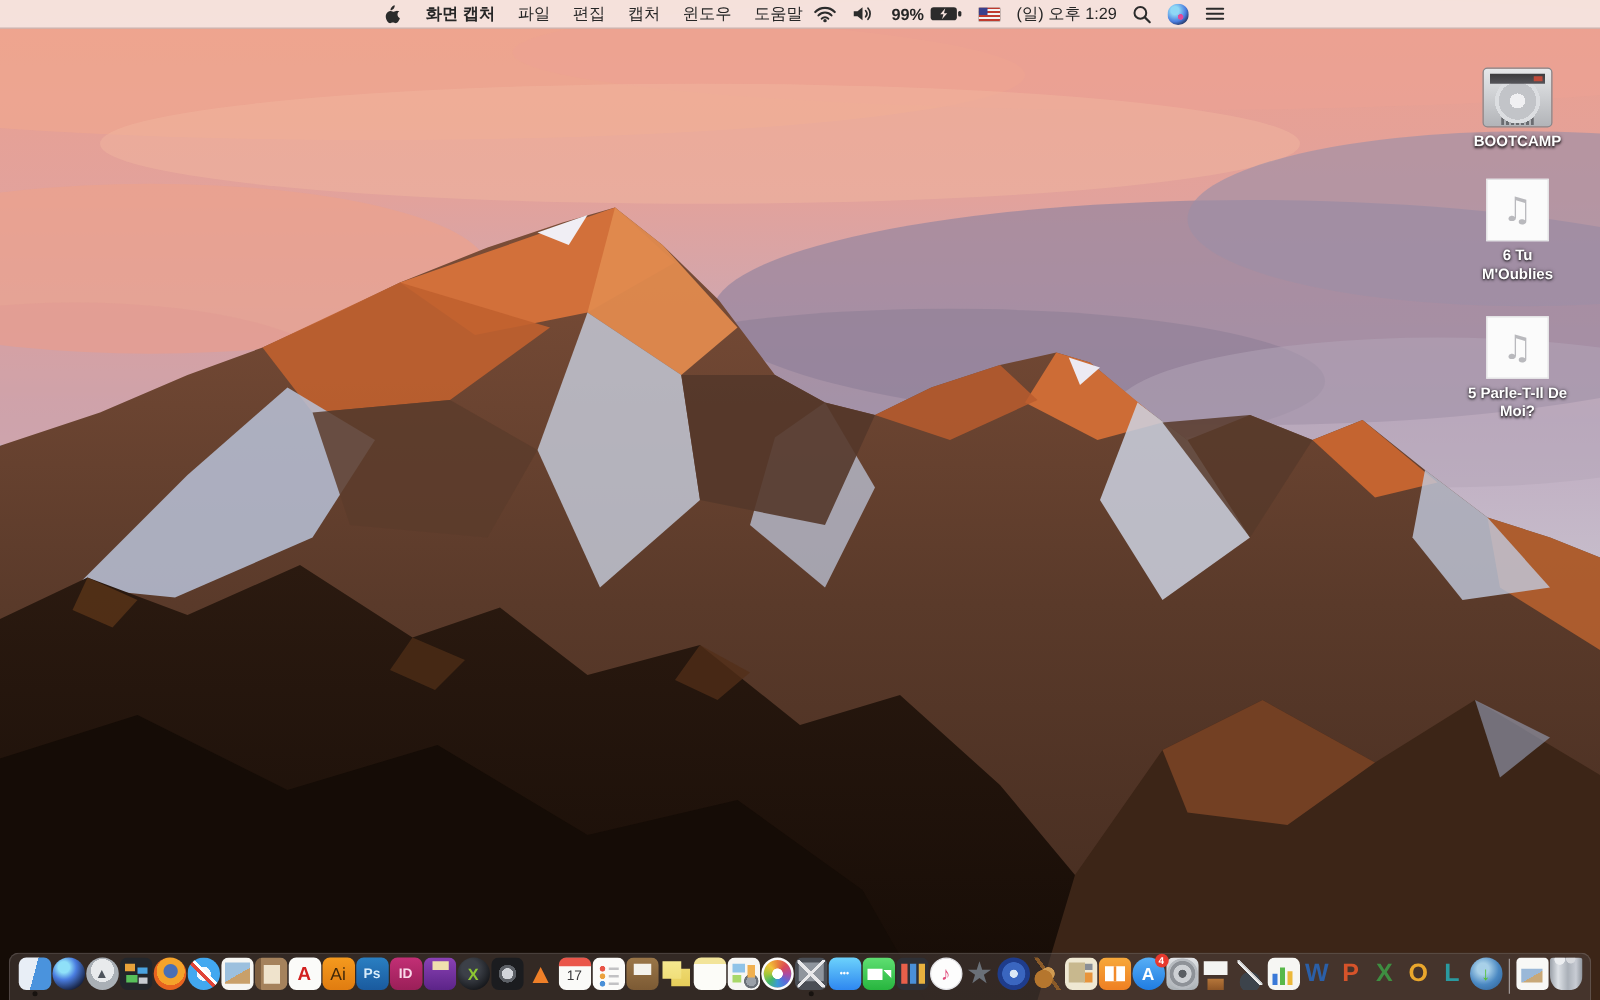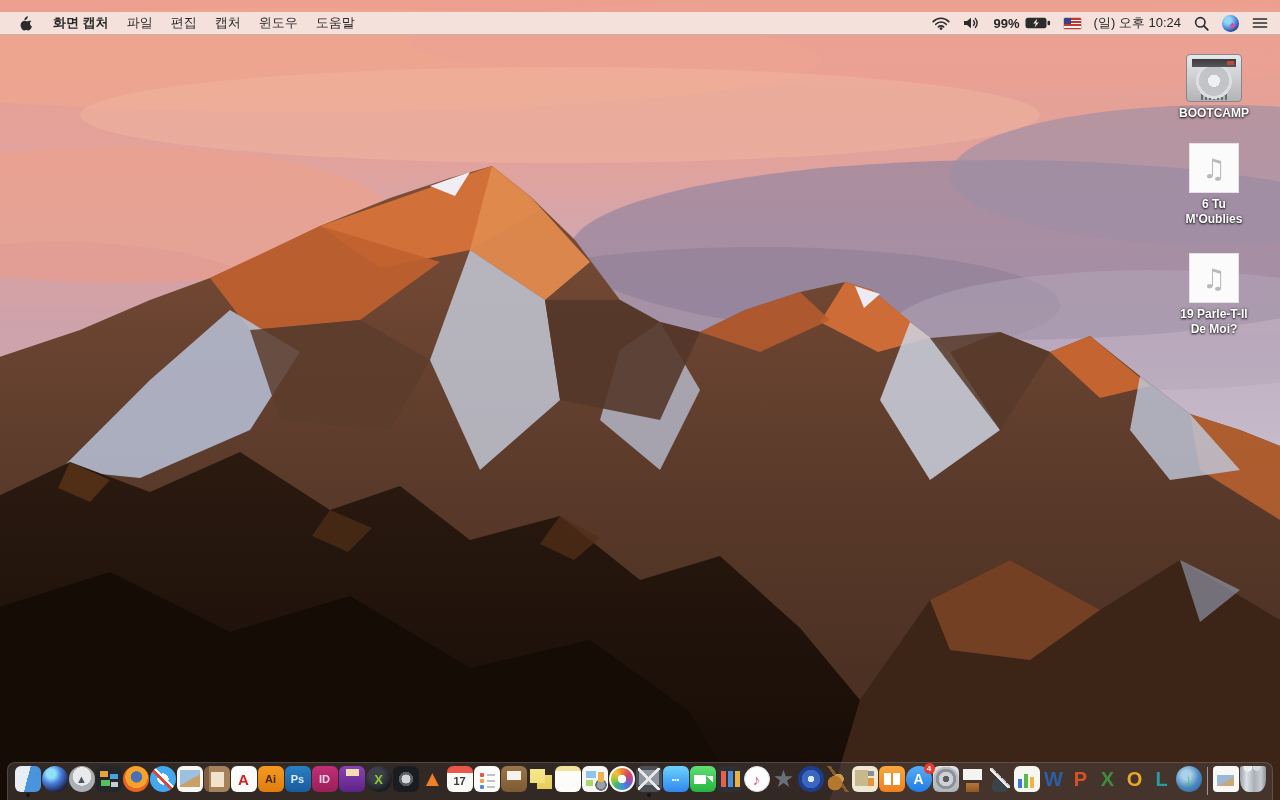--- a/index.html
+++ b/index.html
@@ -1,23 +1,23 @@
 <!DOCTYPE html>
 <html><head>
 <meta charset="utf-8">
 <style>
   html,body{margin:0;padding:0;width:1280px;height:800px;overflow:hidden;
     font-family:"Liberation Sans","DejaVu Sans",sans-serif;-webkit-font-smoothing:antialiased;}
   #screen{position:relative;width:1280px;height:800px;background:#b8b4c4;}
   
   #wallpaper{position:absolute;inset:0;}
   
-  #menubar{position:absolute;top:12px;left:0;right:0;height:22px;
+  #menubar{position:absolute;top:0;left:0;right:0;height:22px;
     background:rgba(245,227,222,0.97);border-bottom:1px solid rgba(120,90,85,0.35);
-    display:flex;align-items:center;justify-content:space-between;
+    display:flex;align-items:center;justify-content:center;
     font-size:13px;color:#262626;z-index:30;}
   .mb-left{display:flex;align-items:center;height:100%;padding-left:10px;}
   .apple-wrap{padding:0 12px 0 8px;display:flex;align-items:center;height:100%;}
   .menu-item{padding:0 9px;height:100%;display:flex;align-items:center;white-space:nowrap;}
   .menu-item.app-name{font-weight:700;}
   .mb-right{display:flex;align-items:center;height:100%;padding-right:12px;gap:13px;}
   .st{display:flex;align-items:center;height:100%;}
   .pct{font-size:13px;font-weight:bold;}
   .flag{width:17px;height:11px;border-radius:1px;box-shadow:0 0 0 0.5px rgba(0,0,0,.3);
     background:linear-gradient(#3a3f8c,#3a3f8c) 0 0/7px 6px no-repeat,
@@ -178,21 +178,21 @@
         <span class="pct">99%</span>
         <svg width="26" height="12" viewBox="0 0 26 12">
           <rect x="0.5" y="0.8" width="21" height="10.4" rx="2.5" fill="#2b2b2b"></rect>
           <rect x="22.5" y="3.8" width="2.6" height="4.4" rx="1.2" fill="#2b2b2b"></rect>
           <path d="M12.2 1.6 L8.2 6.4 L10.8 6.4 L9.6 10.4 L13.8 5.6 L11.2 5.6 Z" fill="#f5e3de"></path>
         </svg>
       </div>
       <div class="st">
         <span class="flag"></span>
       </div>
-      <span class="clock">(일) 오후 10:24</span>
+      <span class="clock">(일) 오후 1:29</span>
       <div class="st">
         <svg width="15" height="15" viewBox="0 0 15 15">
           <circle cx="6.3" cy="6.3" r="4.7" fill="none" stroke="#2b2b2b" stroke-width="1.6"></circle>
           <line x1="9.9" y1="9.9" x2="13.8" y2="13.8" stroke="#2b2b2b" stroke-width="1.7" stroke-linecap="round"></line>
         </svg>
       </div>
       <div class="st">
         <span class="siri"></span>
       </div>
       <div class="st">
@@ -213,21 +213,21 @@
       <div class="desk-item">
         <div class="audio-icon">
           <span>♫</span>
         </div>
         <div class="desk-label">6 Tu M'Oublies</div>
       </div>
       <div class="desk-item">
         <div class="audio-icon">
           <span>♫</span>
         </div>
-        <div class="desk-label">19 Parle-T-Il De Moi?</div>
+        <div class="desk-label">5 Parle-T-Il De Moi?</div>
       </div>
     </div>
 
   <div id="dock">
     <div id="dock-items">
         <div class="dock-item">
           <div class="di rounded" style="background: linear-gradient(105deg, rgb(232, 238, 246) 0px, rgb(232, 238, 246) 48%, rgb(74, 147, 221) 48%);"></div>
           <div class="run-dot"></div>
         </div>
         <div class="dock-item">
@@ -253,21 +253,21 @@
         <div class="dock-item">
           <div class="di rounded" style="background: linear-gradient(rgb(239, 227, 204), rgb(239, 227, 204)) 7px 6px / 13px 15px no-repeat, linear-gradient(90deg, rgb(126, 95, 64) 0px, rgb(126, 95, 64) 5px, rgb(165, 130, 92) 5px);"></div>
         </div>
         <div class="dock-item">
           <div class="di rounded" style="background: rgb(251, 251, 249);">
             <span class="g" style="color: rgb(210, 32, 31); font-size: 15px; font-weight: 700;">A</span>
           </div>
         </div>
         <div class="dock-item">
           <div class="di rounded" style="background: linear-gradient(rgb(245, 154, 30), rgb(224, 124, 16));">
-            <span class="g" style="color: rgb(64, 40, 10); font-size: 11px; font-weight: 700;">Ai</span>
+            <span class="g" style="color: rgb(64, 40, 10); font-size: 14px; font-weight: 400;">Ai</span>
           </div>
         </div>
         <div class="dock-item">
           <div class="di rounded" style="background: linear-gradient(rgb(42, 127, 194), rgb(26, 90, 158));">
             <span class="g" style="color: rgb(216, 236, 250); font-size: 11px; font-weight: 700;">Ps</span>
           </div>
         </div>
         <div class="dock-item">
           <div class="di rounded" style="background: linear-gradient(rgb(194, 47, 117), rgb(154, 31, 88));">
             <span class="g" style="color: rgb(250, 216, 234); font-size: 11px; font-weight: 700;">ID</span>
@@ -284,21 +284,21 @@
         <div class="dock-item">
           <div class="di rounded" style="background: radial-gradient(circle, rgb(210, 213, 218) 0px, rgb(210, 213, 218) 24%, rgb(92, 96, 102) 25%, rgb(92, 96, 102) 38%, rgba(0, 0, 0, 0) 39%), rgb(27, 28, 31);"></div>
         </div>
         <div class="dock-item">
           <div class="di none">
             <span class="g" style="color: rgb(239, 127, 40); font-size: 22px;">▲</span>
           </div>
         </div>
         <div class="dock-item">
           <div class="di rounded" style="background: linear-gradient(rgb(234, 86, 74), rgb(234, 86, 74)) 0px 0px / 100% 7px no-repeat, rgb(250, 250, 248);">
-            <span class="g" style="color: rgb(58, 58, 60); font-size: 11px; font-weight: 700; margin-top: 4px;">17</span>
+            <span class="g" style="color: rgb(58, 58, 60); font-size: 11px; font-weight: 400; margin-top: 4px;">17</span>
           </div>
         </div>
         <div class="dock-item">
           <div class="di rounded" style="background: radial-gradient(circle, rgb(232, 85, 72) 0px, rgb(232, 85, 72) 2px, rgba(0, 0, 0, 0) 2.5px) 5px 6px / 6px 6px no-repeat, radial-gradient(circle, rgb(235, 162, 62) 0px, rgb(235, 162, 62) 2px, rgba(0, 0, 0, 0) 2.5px) 5px 12px / 6px 6px no-repeat, radial-gradient(circle, rgb(74, 144, 216) 0px, rgb(74, 144, 216) 2px, rgba(0, 0, 0, 0) 2.5px) 5px 18px / 6px 6px no-repeat, linear-gradient(rgb(194, 194, 196), rgb(194, 194, 196)) 13px 8px / 8px 2px no-repeat, linear-gradient(rgb(194, 194, 196), rgb(194, 194, 196)) 13px 14px / 8px 2px no-repeat, linear-gradient(rgb(194, 194, 196), rgb(194, 194, 196)) 13px 20px / 8px 2px no-repeat, rgb(251, 251, 249);"></div>
         </div>
         <div class="dock-item">
           <div class="di rounded" style="background: linear-gradient(rgb(244, 242, 236), rgb(244, 242, 236)) 6px 5px / 14px 9px no-repeat, linear-gradient(rgb(154, 118, 72), rgb(124, 90, 52));"></div>
         </div>
         <div class="dock-item">
           <div class="di square" style="background: linear-gradient(rgb(245, 232, 143), rgb(240, 223, 122)) 2px 3px / 15px 14px no-repeat, linear-gradient(rgb(238, 217, 110), rgb(230, 205, 90)) 9px 9px / 15px 14px no-repeat;"></div>

